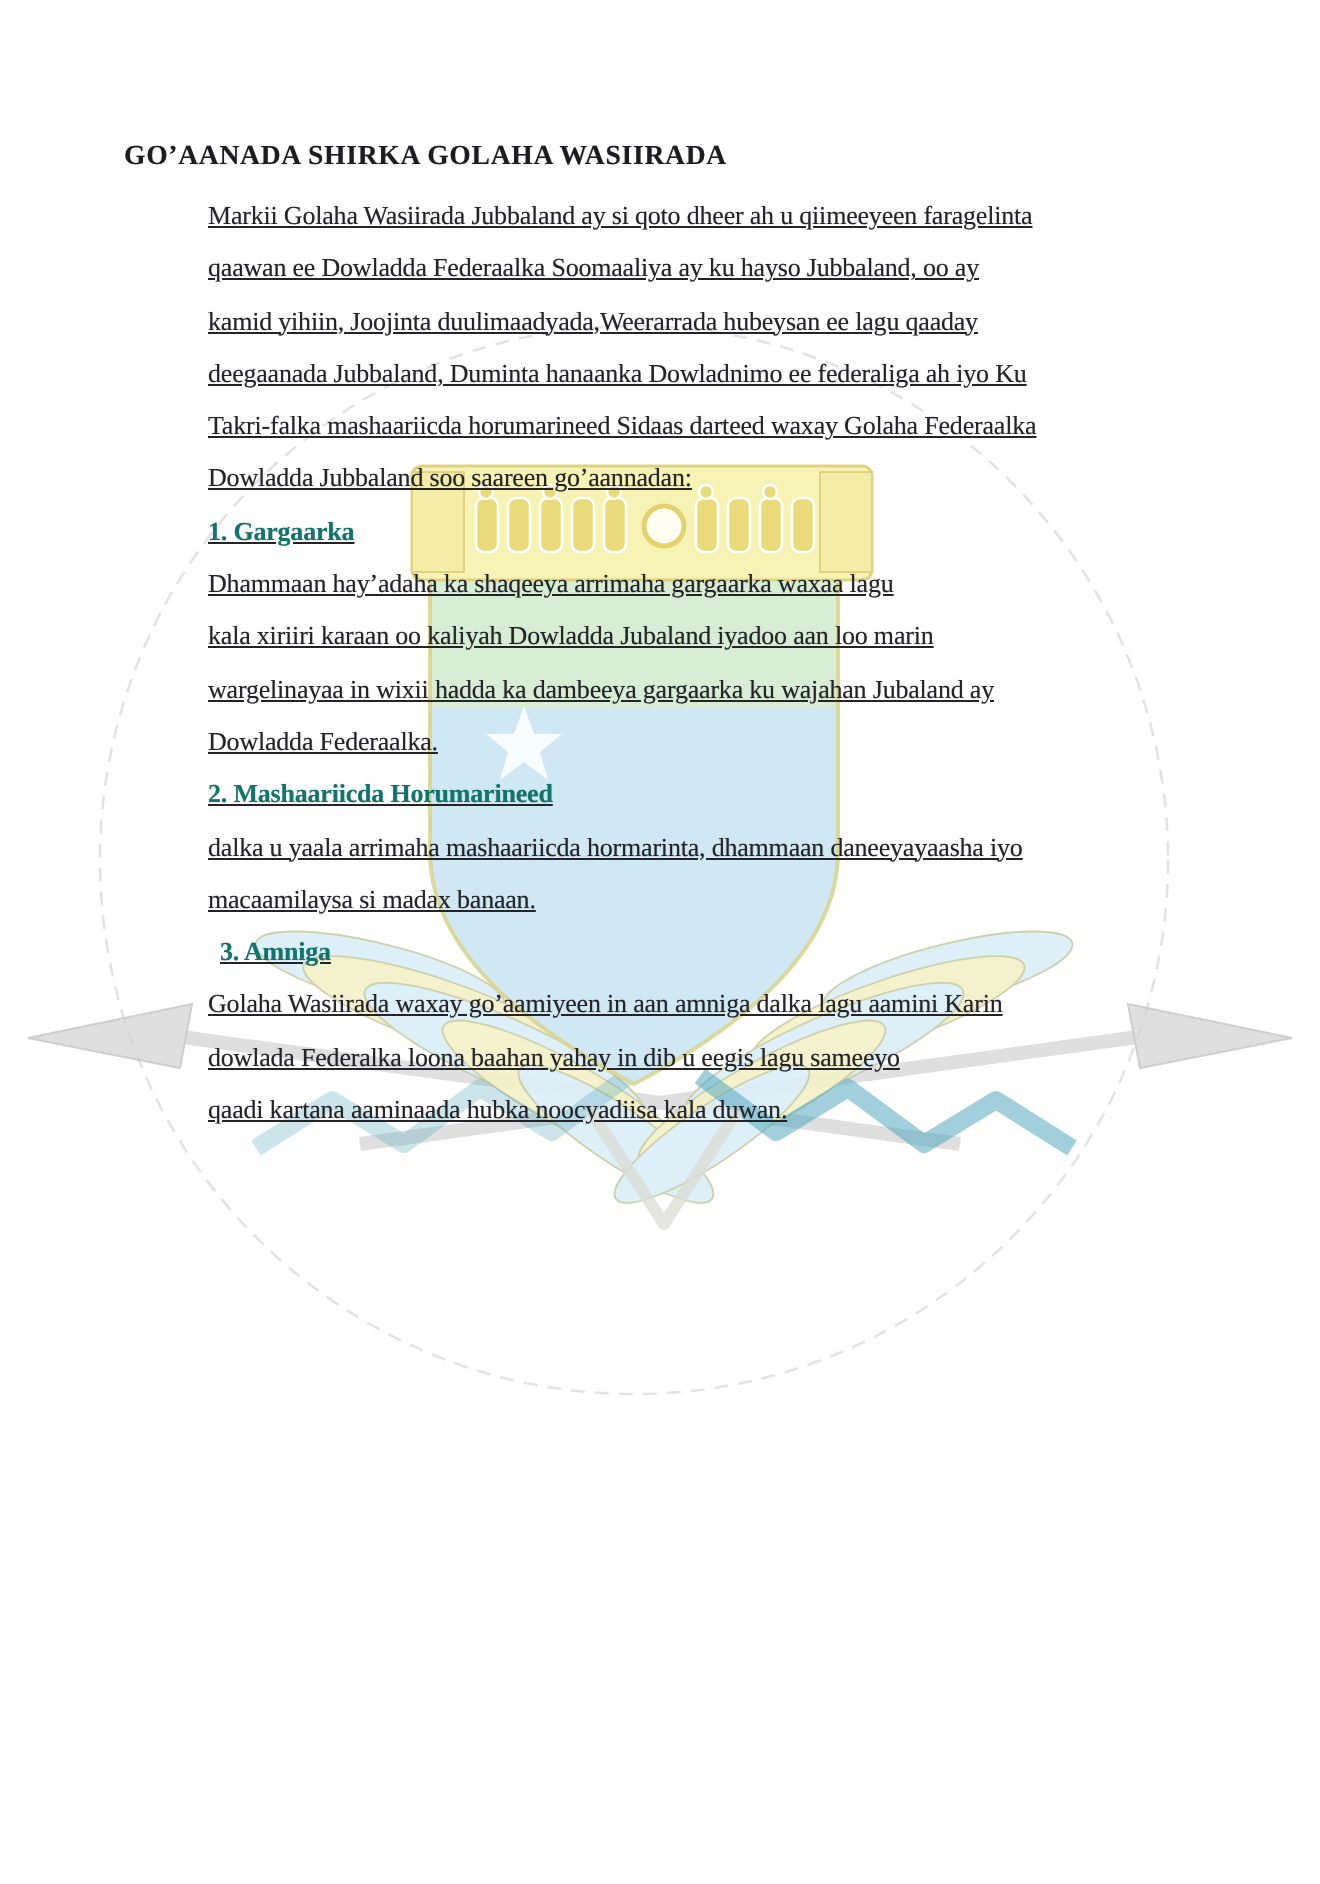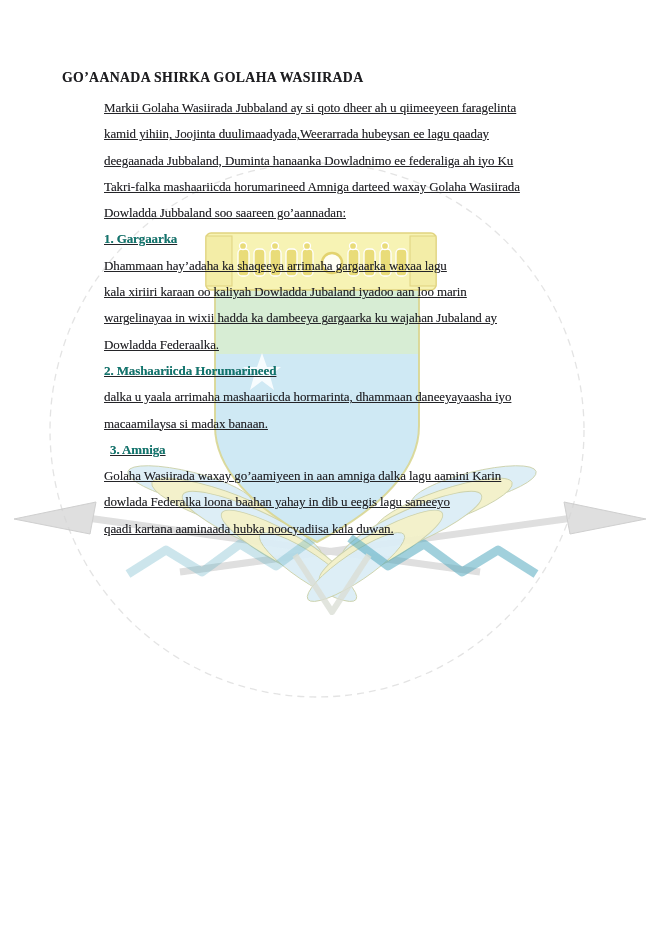--- a/index.html
+++ b/index.html
@@ -105,23 +105,24 @@
         </g>
         <circle cx="332" cy="263" r="10" fill="var(--wm-medallion-fill)" stroke="var(--wm-medallion-ring)" stroke-width="2.5"></circle>
       </g>
     </g>
   </svg>
 
   <div class="doc-title">GO’AANADA SHIRKA GOLAHA WASIIRADA</div>
   <div id="doc-body">
       <div class="para">
         <div class="line">Markii Golaha Wasiirada Jubbaland ay si qoto dheer ah u qiimeeyeen faragelinta</div>
+        <div class="line">qaawan ee Dowladda Federaalka Soomaaliya ay ku hayso Jubbaland, oo ay</div>
         <div class="line">kamid yihiin, Joojinta duulimaadyada,Weerarrada hubeysan ee lagu qaaday</div>
         <div class="line">deegaanada Jubbaland, Duminta hanaanka Dowladnimo ee federaliga ah iyo Ku</div>
-        <div class="line">Takri-falka mashaariicda horumarineed Amniga darteed waxay Golaha Wasiirada</div>
+        <div class="line">Takri-falka mashaariicda horumarineed Sidaas darteed waxay Golaha Federaalka</div>
         <div class="line">Dowladda Jubbaland soo saareen go’aannadan:</div>
       </div>
       <div class="heading">1. Gargaarka</div>
       <div class="para">
         <div class="line">Dhammaan hay’adaha ka shaqeeya arrimaha gargaarka waxaa lagu</div>
         <div class="line">kala xiriiri karaan oo kaliyah Dowladda Jubaland iyadoo aan loo marin</div>
         <div class="line">wargelinayaa in wixii hadda ka dambeeya gargaarka ku wajahan Jubaland ay</div>
         <div class="line">Dowladda Federaalka.</div>
       </div>
       <div class="heading">2. Mashaariicda Horumarineed</div>

